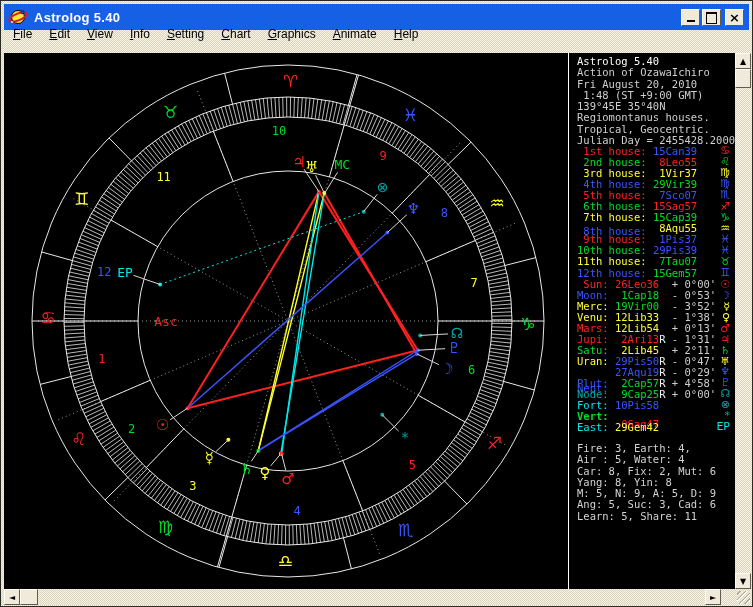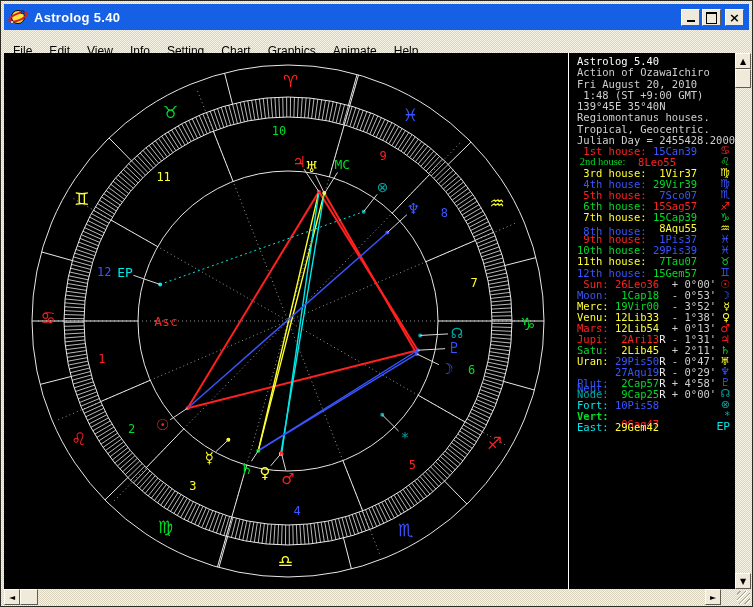--- a/index.html
+++ b/index.html
@@ -11,21 +11,21 @@
   #win{position:relative;width:751px;height:605px;border:1px solid #2a2a22;}
   #titlebar{position:absolute;left:3px;top:3px;right:3px;height:26px;background:#1560e4;display:flex;align-items:center;}
   #app-icon{margin-left:4px;width:20px;height:20px;}
   #title{color:#fff;font-weight:bold;font-size:13px;margin-left:6px;letter-spacing:.3px;}
   #tb-buttons{margin-left:auto;display:flex;gap:2px;margin-right:5px;}
   .tbtn{width:17px;height:15px;background:#efead9;border-top:1px solid #fffdf4;border-left:1px solid #fffdf4;
     border-right:1px solid #5f5b50;border-bottom:1px solid #5f5b50;display:flex;align-items:flex-end;justify-content:center;position:relative;}
   .tbtn .mini{width:8px;height:2px;background:#000;margin-bottom:3px;}
   .tbtn .maxi{width:9px;height:9px;border:1px solid #000;border-top-width:2px;margin-bottom:1px;}
   .tbtn .xx{font-weight:bold;font-size:13px;line-height:13px;color:#000;margin-bottom:0px;font-family:"DejaVu Sans",sans-serif;}
-  #menubar{position:absolute;left:3px;top:38px;right:3px;height:23px;display:flex;align-items:center;padding-left:9px;font-size:12px;color:#000;}
+  #menubar{position:absolute;left:3px;top:21px;right:3px;height:23px;display:flex;align-items:center;padding-left:9px;font-size:12px;color:#000;}
   .mitem{margin-right:17px;white-space:nowrap;}
   #content{position:absolute;left:3px;top:52px;width:731px;height:536px;background:#000;}
   #wheel{position:absolute;left:0;top:0;}
   #sep{position:absolute;left:564px;top:0;width:1px;height:536px;background:#ffffff;}
   #panel{position:absolute;left:566px;top:0;width:165px;height:536px;font-family:"DejaVu Sans Mono",monospace;font-size:10.5px;color:#cfcfcf;}
   #hdr{position:absolute;left:7px;top:3px;right:2px;}
   #hdr .hline{height:11.3px;line-height:11.3px;white-space:pre;}
   #hdr .bright{color:#ffffff;}
   #houses{position:absolute;left:7px;top:92px;right:5px;}
   #planets{position:absolute;left:7px;top:226px;right:5px;}
@@ -569,21 +569,21 @@
           <div class="hline">Action of OzawaIchiro</div>
           <div class="hline">Fri August 20, 2010</div>
           <div class="hline"> 1:48 (ST +9:00 GMT)</div>
           <div class="hline">139°45E 35°40N</div>
           <div class="hline">Regiomontanus houses.</div>
           <div class="hline">Tropical, Geocentric.</div>
           <div class="hline">Julian Day = 2455428.2000</div>
         </div>
       <div id="houses">
           <div class="prow"><span style="color: rgb(255, 32, 32);"> 1st house:</span><span> </span><span style="color: rgb(58, 85, 255);">15Can39</span><span class="pg" style="color: rgb(255, 32, 32);">♋</span></div>
-          <div class="prow"><span style="color: rgb(0, 220, 40); font-family: Liberation Serif, serif;"> 2nd house:</span><span> </span><span style="color: rgb(255, 32, 32);"> 8Leo55</span><span class="pg" style="color: rgb(0, 220, 40);">♌</span></div>
+          <div class="prow"><span style="color: rgb(0, 220, 40);"> 2nd house:</span><span> </span><span style="color: rgb(255, 32, 32);"> 8Leo55</span><span class="pg" style="color: rgb(0, 220, 40);">♌</span></div>
           <div class="prow"><span style="color: rgb(255, 255, 48);"> 3rd house:</span><span> </span><span style="color: rgb(255, 255, 48);"> 1Vir37</span><span class="pg" style="color: rgb(255, 255, 48);">♍</span></div>
           <div class="prow"><span style="color: rgb(58, 85, 255);"> 4th house:</span><span> </span><span style="color: rgb(0, 220, 40);">29Vir39</span><span class="pg" style="color: rgb(58, 85, 255);">♍</span></div>
           <div class="prow"><span style="color: rgb(255, 32, 32);"> 5th house:</span><span> </span><span style="color: rgb(58, 85, 255);"> 7Sco07</span><span class="pg" style="color: rgb(58, 85, 255);">♏</span></div>
           <div class="prow"><span style="color: rgb(0, 220, 40);"> 6th house:</span><span> </span><span style="color: rgb(255, 32, 32);">15Sag57</span><span class="pg" style="color: rgb(255, 32, 32);">♐</span></div>
           <div class="prow"><span style="color: rgb(255, 255, 48);"> 7th house:</span><span> </span><span style="color: rgb(0, 220, 40);">15Cap39</span><span class="pg" style="color: rgb(0, 220, 40);">♑</span></div>
           <div class="prow"><span style="color: rgb(58, 85, 255); margin-top: 6px;"> 8th house:</span><span> </span><span style="color: rgb(255, 255, 48);"> 8Aqu55</span><span class="pg" style="color: rgb(255, 255, 48);">♒</span></div>
           <div class="prow"><span style="color: rgb(255, 32, 32);"> 9th house:</span><span> </span><span style="color: rgb(58, 85, 255);"> 1Pis37</span><span class="pg" style="color: rgb(58, 85, 255);">♓</span></div>
           <div class="prow"><span style="color: rgb(0, 220, 40);">10th house:</span><span> </span><span style="color: rgb(58, 85, 255);">29Pis39</span><span class="pg" style="color: rgb(58, 85, 255);">♓</span></div>
           <div class="prow"><span style="color: rgb(255, 255, 48);">11th house:</span><span> </span><span style="color: rgb(0, 220, 40);"> 7Tau07</span><span class="pg" style="color: rgb(0, 220, 40);">♉</span></div>
           <div class="prow"><span style="color: rgb(58, 85, 255);">12th house:</span><span> </span><span style="color: rgb(0, 220, 40);">15Gem57</span><span class="pg" style="color: rgb(58, 85, 255);">♊</span></div>
@@ -596,20 +596,29 @@
           <div class="prow"><span style="color: rgb(255, 32, 32);">Mars:</span><span> </span><span style="color: rgb(255, 255, 48);">12Lib54</span><span style="color: rgb(240, 240, 240);"> </span><span> </span><span style="color: rgb(207, 207, 207);">+ 0°13'</span><span class="pg" style="color: rgb(255, 32, 32);">♂</span></div>
           <div class="prow"><span style="color: rgb(255, 32, 32);">Jupi:</span><span> </span><span style="color: rgb(255, 32, 32);"> 2Ari13</span><span style="color: rgb(240, 240, 240);">R</span><span> </span><span style="color: rgb(207, 207, 207);">- 1°31'</span><span class="pg" style="color: rgb(255, 32, 32);">♃</span></div>
           <div class="prow"><span style="color: rgb(0, 220, 40);">Satu:</span><span> </span><span style="color: rgb(255, 255, 48);"> 2Lib45</span><span style="color: rgb(240, 240, 240);"> </span><span> </span><span style="color: rgb(207, 207, 207);">+ 2°11'</span><span class="pg" style="color: rgb(0, 220, 40);">♄</span></div>
           <div class="prow"><span style="color: rgb(255, 255, 48);">Uran:</span><span> </span><span style="color: rgb(58, 85, 255);">29Pis50</span><span style="color: rgb(240, 240, 240);">R</span><span> </span><span style="color: rgb(207, 207, 207);">- 0°47'</span><span class="pg" style="color: rgb(255, 255, 48);">♅</span></div>
           <div class="prow"><span style="color: rgb(58, 85, 255); margin-top: 32px;">Nept:</span><span> </span><span style="color: rgb(58, 85, 255);">27Aqu19</span><span style="color: rgb(240, 240, 240);">R</span><span> </span><span style="color: rgb(207, 207, 207);">- 0°29'</span><span class="pg" style="color: rgb(58, 85, 255);">♆</span></div>
           <div class="prow"><span style="color: rgb(58, 85, 255);">Plut:</span><span> </span><span style="color: rgb(0, 220, 40);"> 2Cap57</span><span style="color: rgb(240, 240, 240);">R</span><span> </span><span style="color: rgb(207, 207, 207);">+ 4°58'</span><span class="pg" style="color: rgb(58, 85, 255);">♇</span></div>
           <div class="prow"><span style="color: rgb(0, 168, 168);">Node:</span><span> </span><span style="color: rgb(0, 220, 40);"> 9Cap25</span><span style="color: rgb(240, 240, 240);">R</span><span> </span><span style="color: rgb(207, 207, 207);">+ 0°00'</span><span class="pg" style="color: rgb(0, 168, 168);">☊</span></div>
           <div class="prow"><span style="color: rgb(0, 232, 232);">Fort:</span><span> </span><span style="color: rgb(58, 85, 255);">10Pis58</span><span style="color: rgb(240, 240, 240);"> </span><span> </span><span style="color: rgb(207, 207, 207);"></span><span class="pg" style="color: rgb(0, 168, 168);">⊗</span></div>
           <div class="prow"><span style="color: rgb(0, 220, 40); font-weight: bold;">Vert:</span><span> </span><span style="color: rgb(255, 32, 32); margin-top: 16px;"> 0Sag47</span><span style="color: rgb(240, 240, 240);"> </span><span> </span><span style="color: rgb(207, 207, 207);"></span><span class="pg" style="color: rgb(0, 168, 168);">*</span></div>
           <div class="prow"><span style="color: rgb(0, 232, 232);">East:</span><span> </span><span style="color: rgb(255, 255, 48);">29Gem42</span><span style="color: rgb(240, 240, 240);"> </span><span> </span><span style="color: rgb(207, 207, 207);"></span><span class="pg" style="color: rgb(0, 232, 232);">EP</span></div>
+        </div>
+      <div id="summary">
+          <div class="sline">Fire: 3, Earth: 4,</div>
+          <div class="sline">Air : 5, Water: 4</div>
+          <div class="sline">Car: 8, Fix: 2, Mut: 6</div>
+          <div class="sline">Yang: 8, Yin: 8</div>
+          <div class="sline">M: 5, N: 9, A: 5, D: 9</div>
+          <div class="sline">Ang: 5, Suc: 3, Cad: 6</div>
+          <div class="sline">Learn: 5, Share: 11</div>
         </div>
     </div>
   </div>
 
   <div id="vscroll" class="dither">
     <div class="sbtn" style="left:0;top:0;">
         <span>▲</span>
       </div>
     <div class="sthumb" style="left:0;top:16px;width:16px;height:19px;"></div>
     <div class="sbtn" style="left:0;top:520px;">

